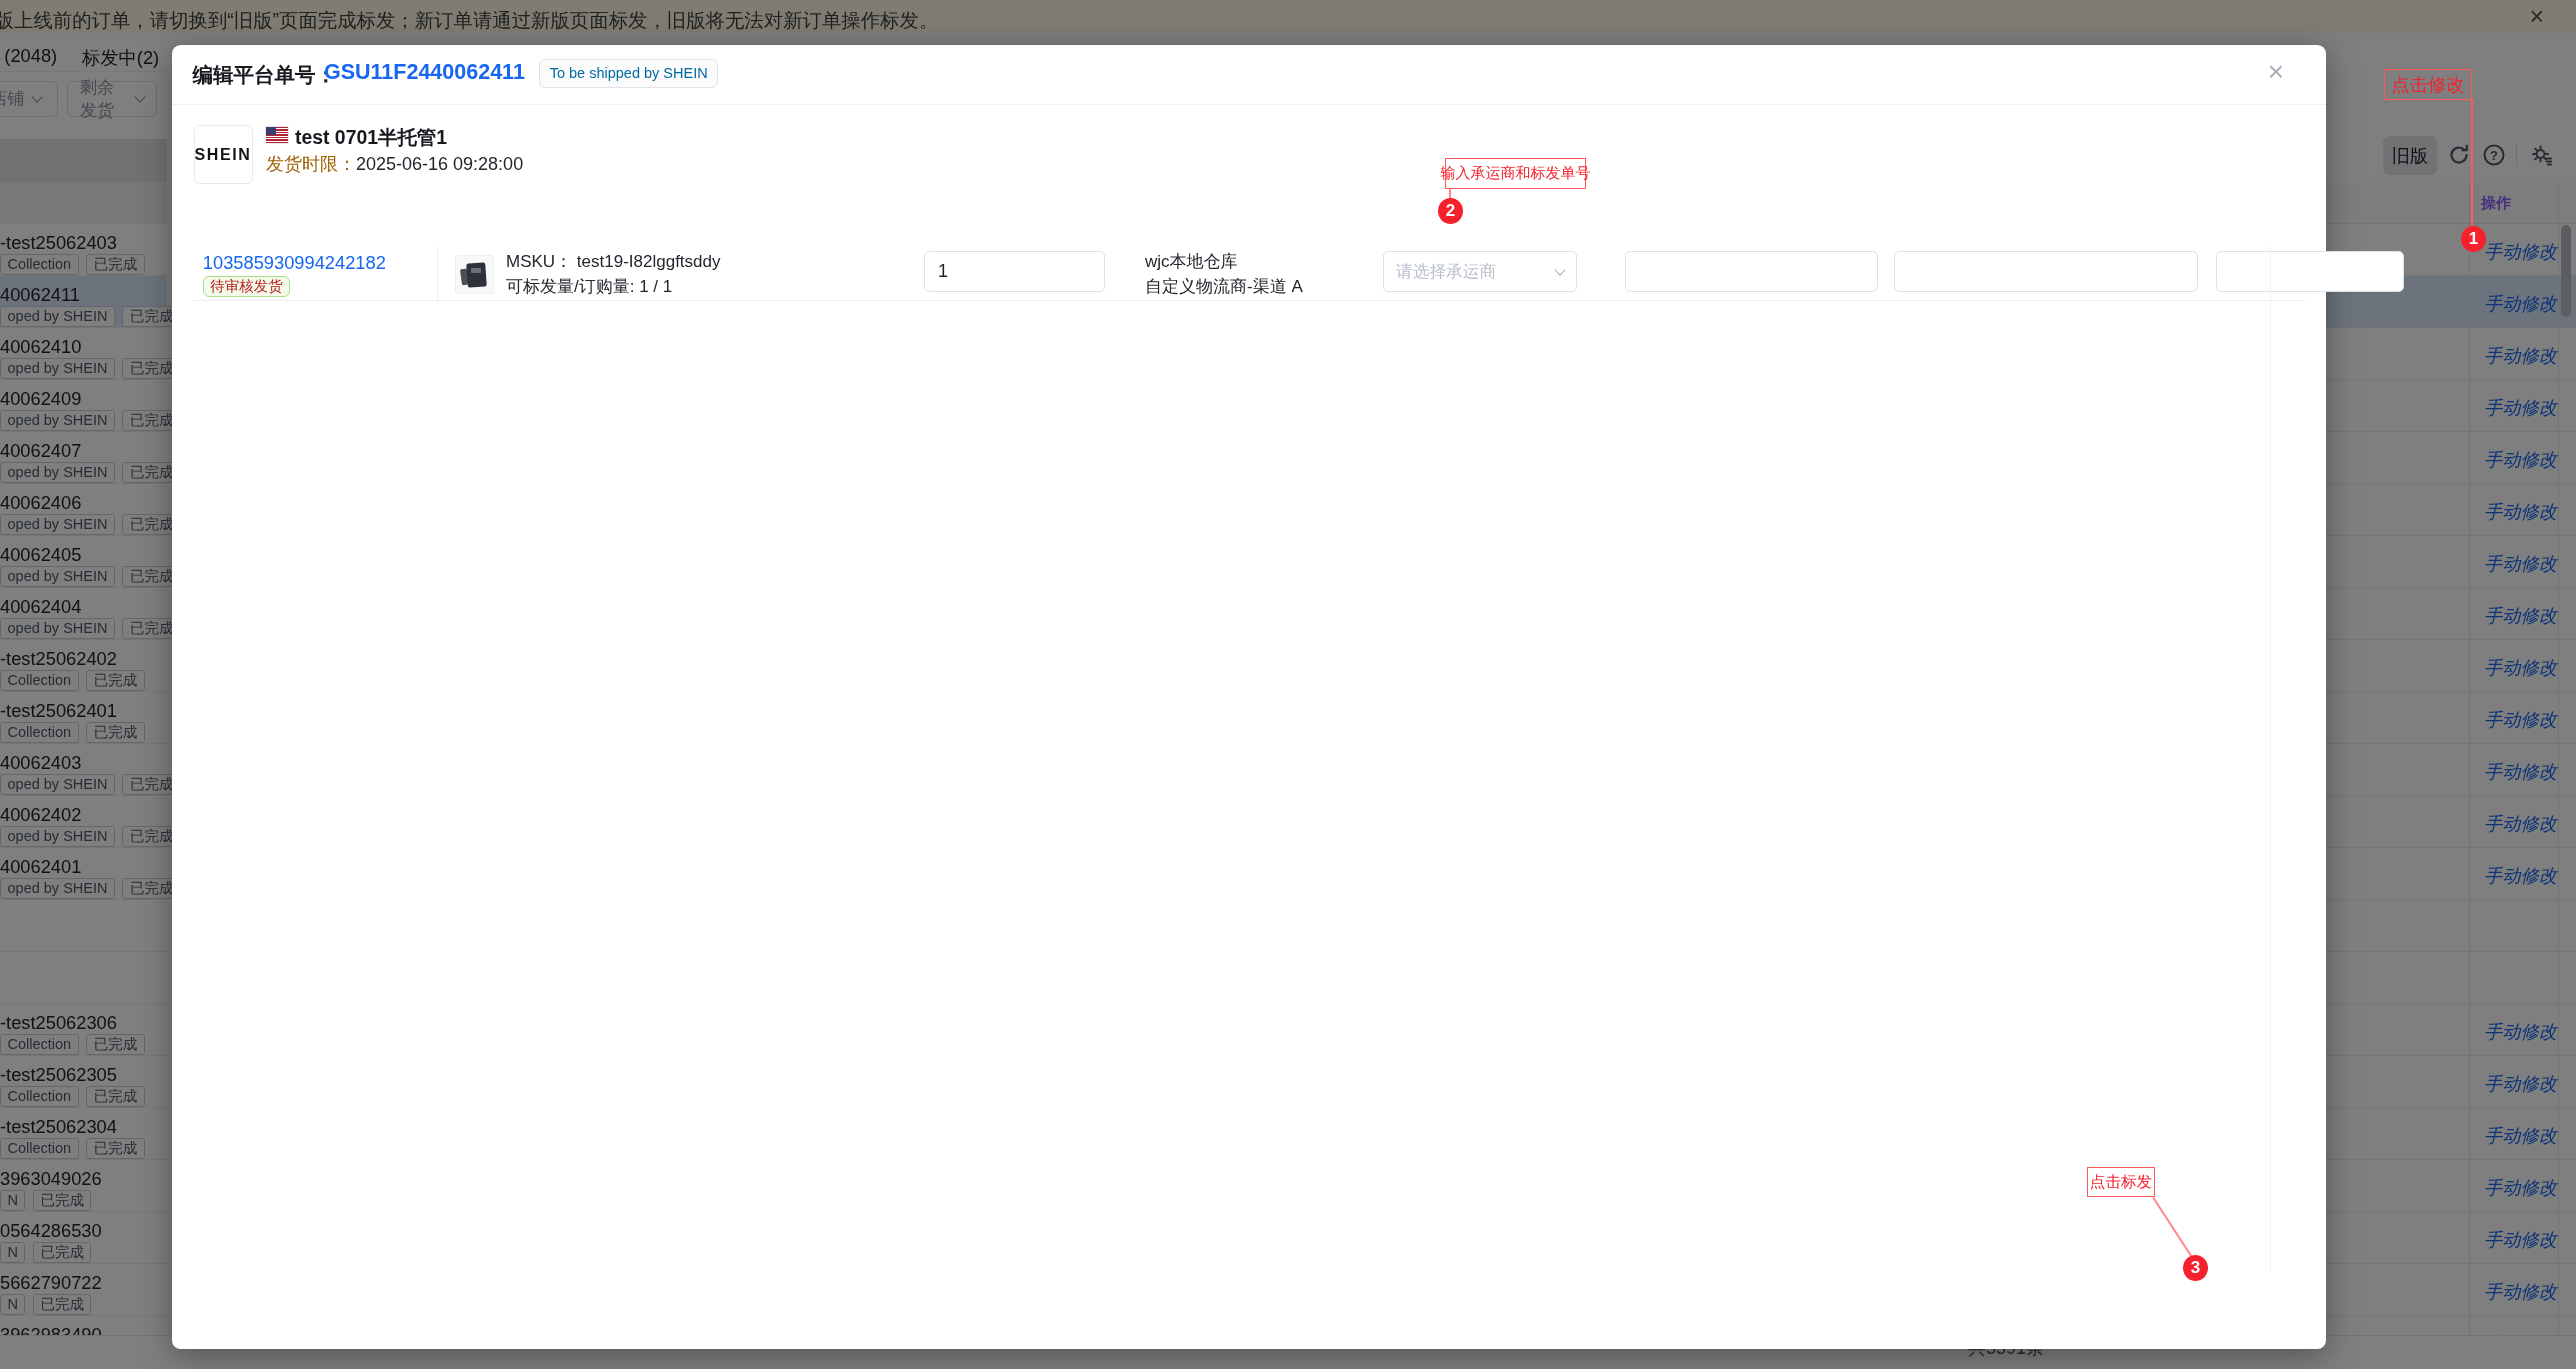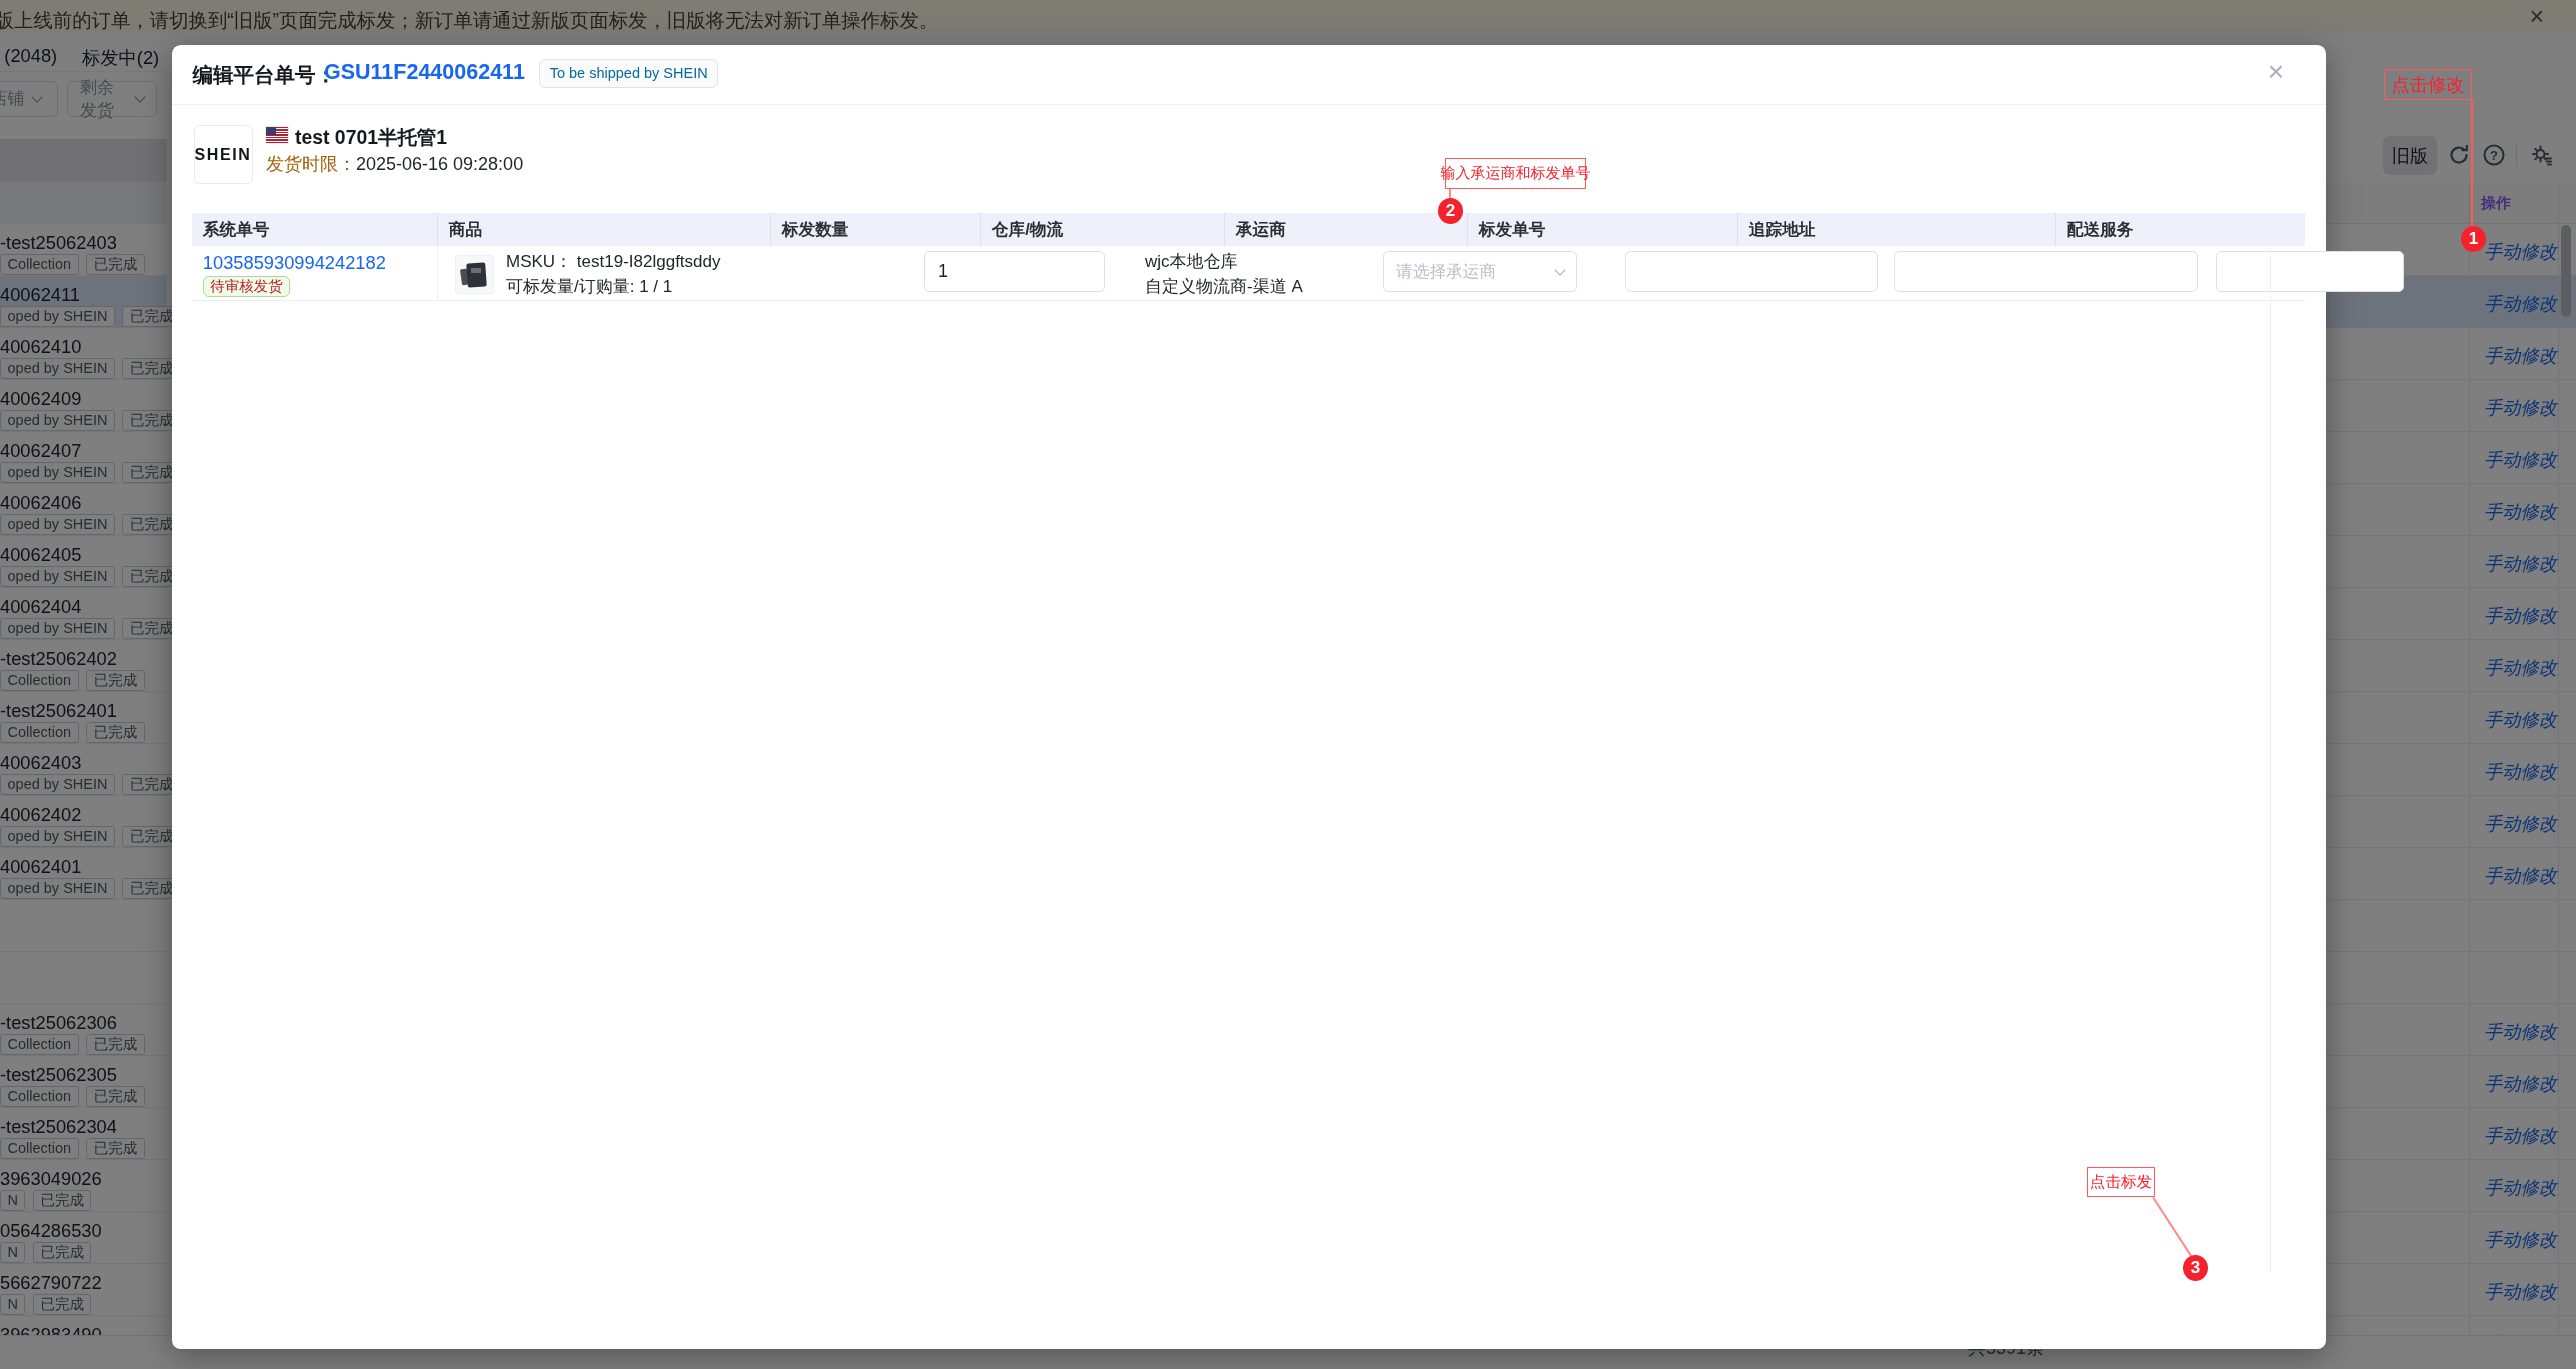--- a/index.html
+++ b/index.html
@@ -479,30 +479,20 @@
 
   <div id="shein-card">
     <span id="shein-logo">SHEIN</span>
   </div>
   <div id="store-flag"></div>
   <span id="store-name">test 0701半托管1</span>
   <div id="store-deadline">
     <span id="deadline-label">发货时限：</span><span id="deadline-value">2025-06-16 09:28:00</span>
   </div>
 
-  <div id="m-table-header">
-    <div class="th c1">系统单号</div>
-    <div class="th c2">商品</div>
-    <div class="th c3">标发数量</div>
-    <div class="th c4">仓库/物流</div>
-    <div class="th c5">承运商</div>
-    <div class="th c6">标发单号</div>
-    <div class="th c7">追踪地址</div>
-    <div class="th c8">配送服务</div>
-  </div>
 
   <div id="m-row">
     <div id="m-row-sep1"></div>
     <span id="sys-no-link">103585930994242182</span>
     <span id="row-status-tag">待审核发货</span>
     <div id="prod-thumb">
       <div class="pside"></div>
       <div class="pbody"></div>
       <div class="pdetail"></div>
     </div>

